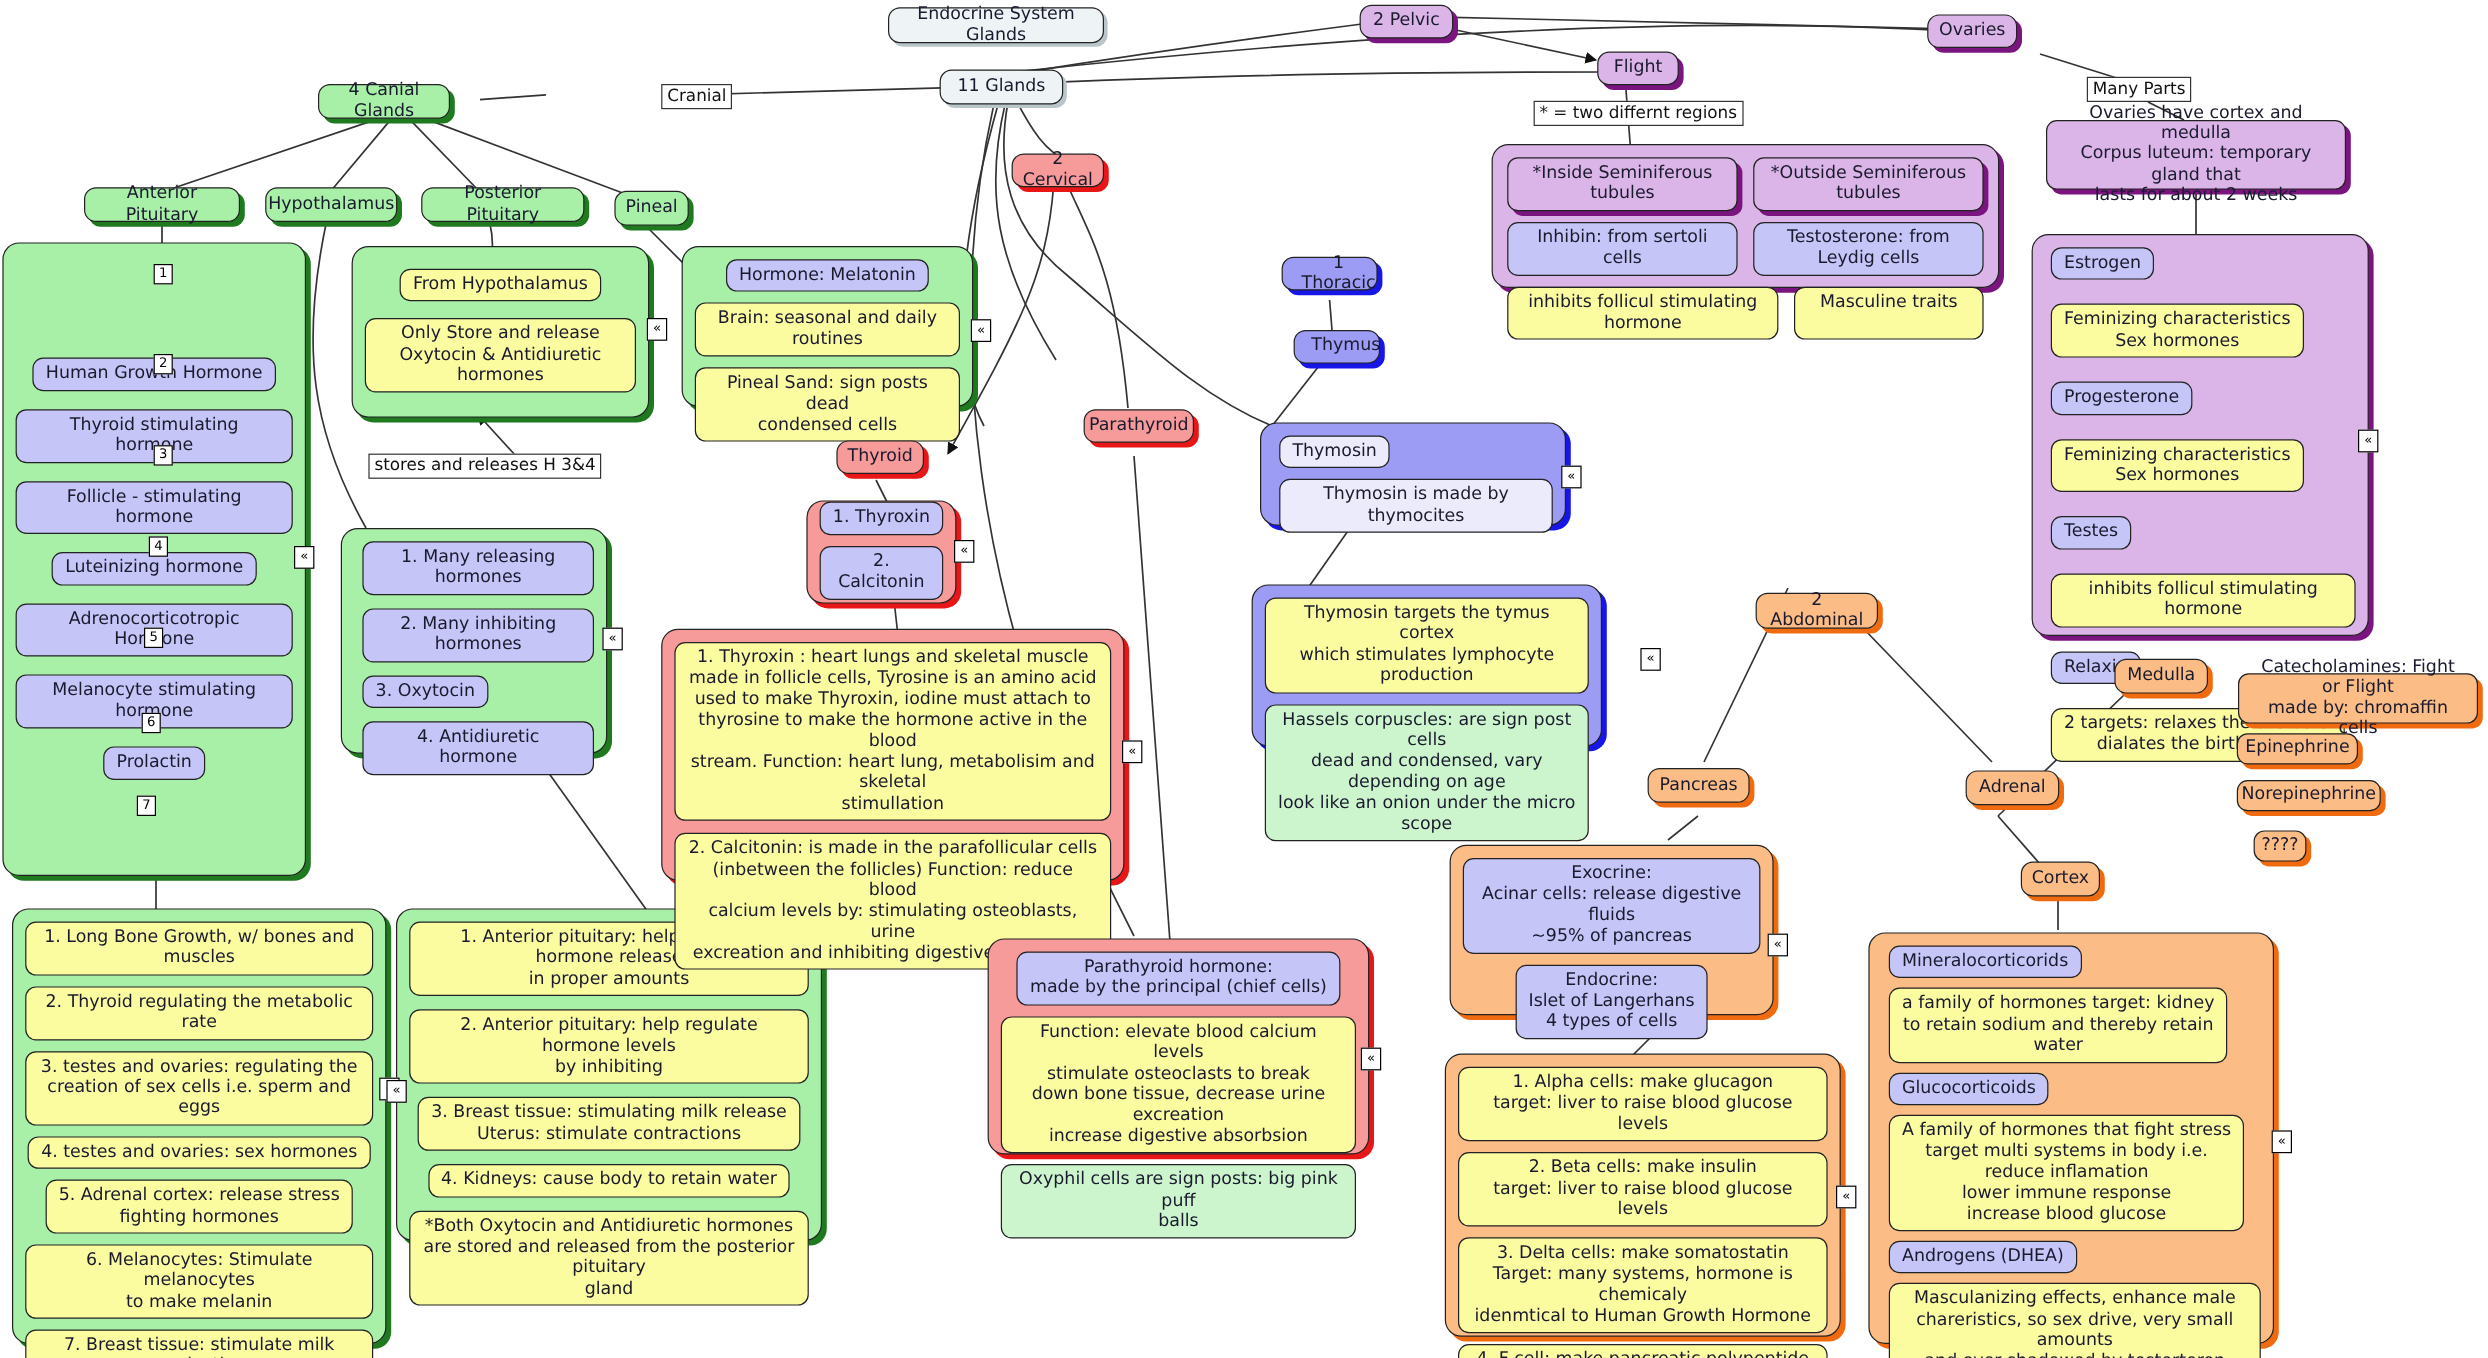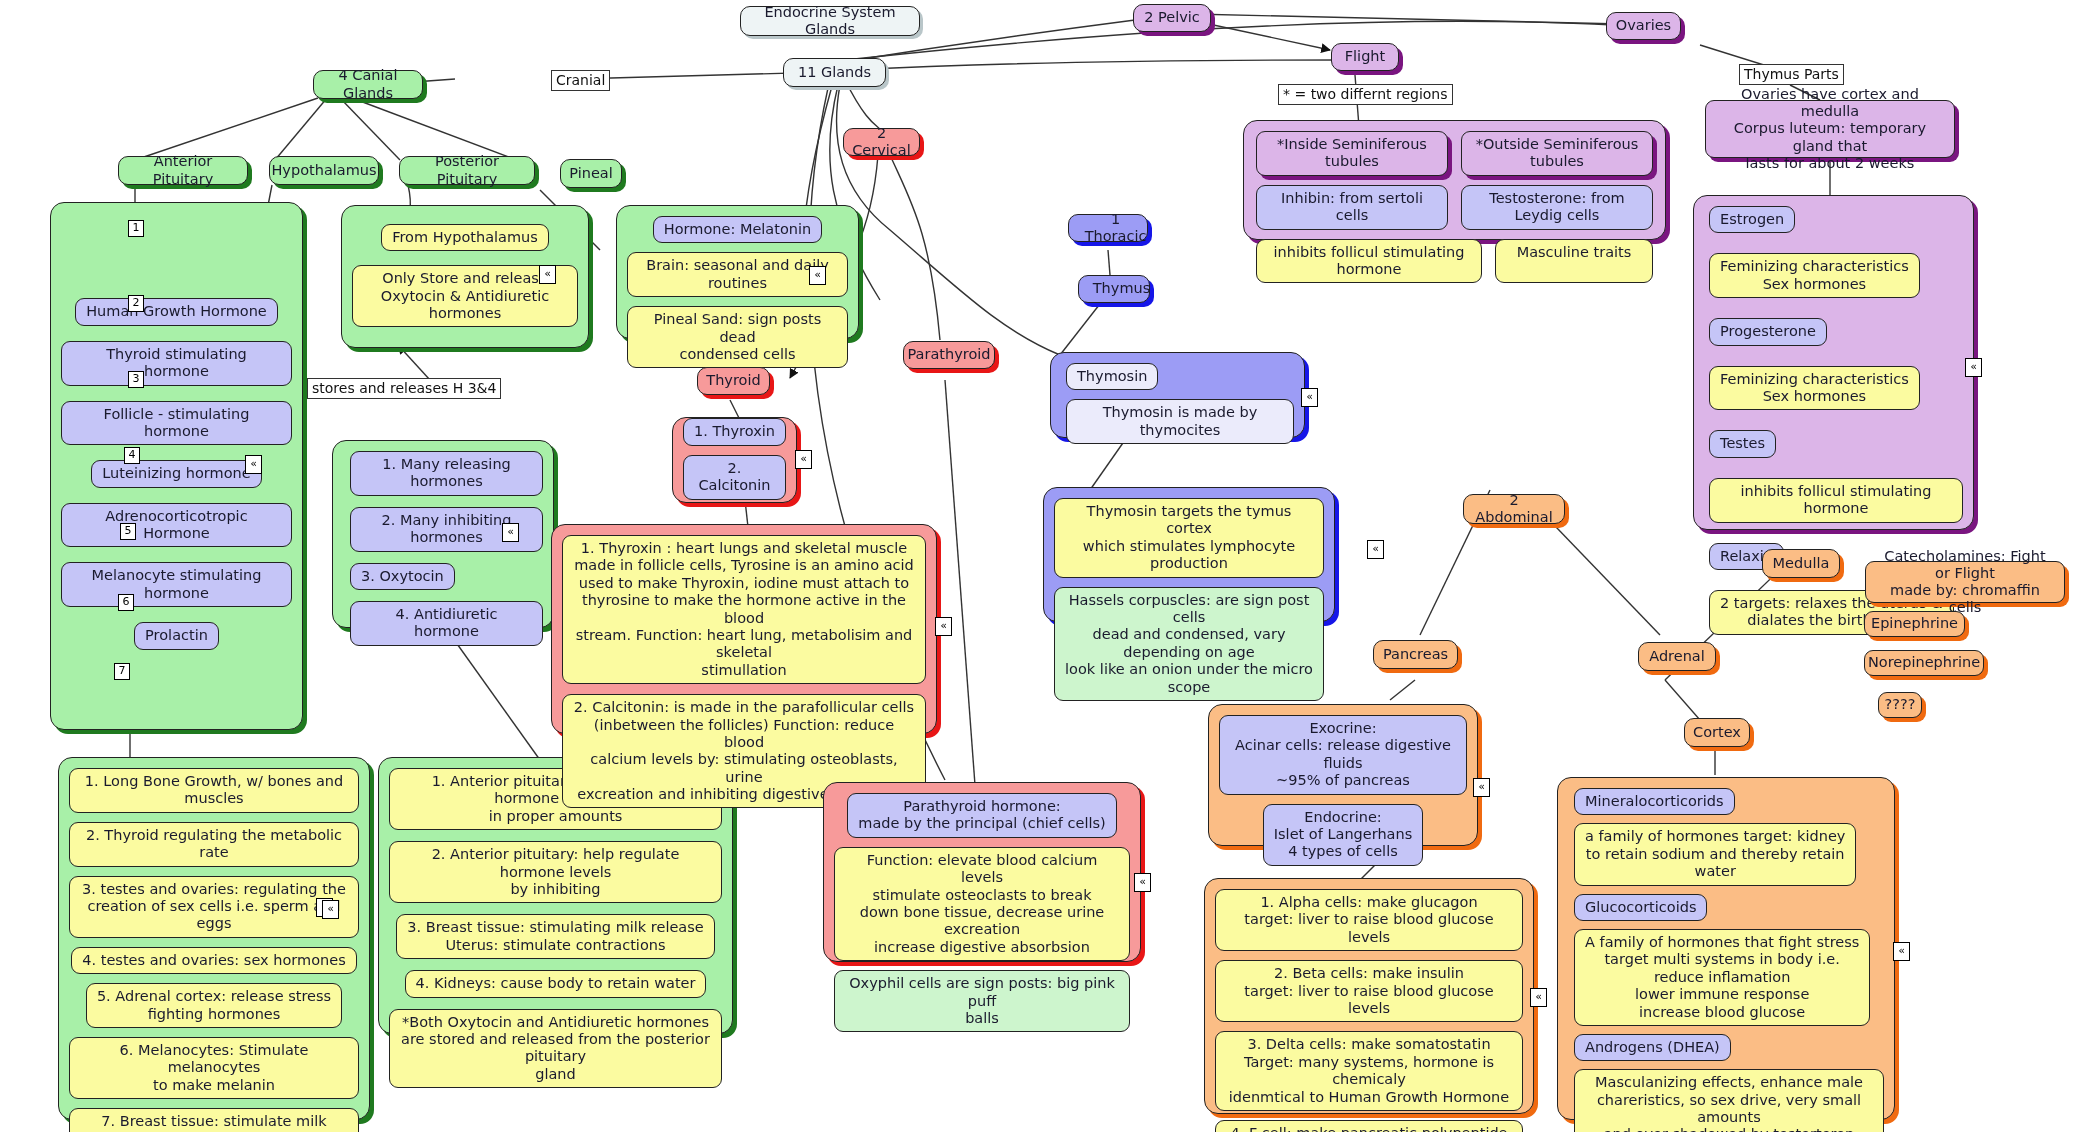--- a/index.html
+++ b/index.html
@@ -8,21 +8,21 @@
   svg.edges{position:absolute;left:0;top:0;width:2073px;height:1132px;pointer-events:none;}
 
   
   .node{position:absolute;box-sizing:border-box;border-radius:9px;border:1px solid #222;
         display:flex;align-items:center;justify-content:center;text-align:center;
         font-size:14.5px;color:#1a1a2e;line-height:1.18;padding:3px 9px;z-index:3;}
   .pill{border-radius:10px;}
 
   
   .sh-gray{box-shadow:3px 3px 0 #b9c6c9;}
-  .sh-green{box-shadow:4px 4px 0 #1f7a1f;margin-left:48px;}
+  .sh-green{box-shadow:4px 4px 0 #1f7a1f;}
   .sh-red{box-shadow:4px 4px 0 #e81616;}
   .sh-blue{box-shadow:4px 4px 0 #1616e8;}
   .sh-purple{box-shadow:4px 4px 0 #7a1580;}
   .sh-orange{box-shadow:4px 4px 0 #f06a10;}
 
   .f-gray{background:#eef4f5;}
   .f-green{background:#a8f0a8;}
   .f-red{background:#f79a9a;}
   .f-blue{background:#9c9cf5;padding-left:24px;}
   .f-purple{background:#dcb5e8;}
@@ -328,21 +328,21 @@
   <div class="node f-orange sh-orange" style="left:1864px;top:611px;width:101px;height:26px;">Epinephrine</div>
   <div class="node f-orange sh-orange" style="left:1864px;top:650px;width:120px;height:26px;">Norepinephrine</div>
   <div class="node f-orange sh-orange" style="left:1878px;top:692px;width:44px;height:26px;">????</div>
 
   <div class="node pill f-purple sh-purple" style="left:1331px;top:43px;width:68px;height:28px;">Flight</div>
 
   <div class="node pill f-purple sh-purple" style="left:1606px;top:12px;width:75px;height:28px;">Ovaries</div>
 
   <div class="linklabel" style="left:1278px;top:84px;">* = two differnt regions</div>
 
-  <div class="linklabel" style="left:1739px;top:64px;">Thymus Parts</div>
+  <div class="linklabel" style="left:1739px;top:64px;">Many Parts</div>
 
   <div class="panel f-purple sh-purple" style="left:1243px;top:120px;width:423px;height:120px;display:block;padding:10px 12px;">
     <div style="display:flex;gap:13px;margin-bottom:9px;">
       <div class="item f-purple sh-purple" style="flex:1;">*Inside Seminiferous tubules</div>
       <div class="item f-purple sh-purple" style="flex:1;">*Outside Seminiferous tubules</div>
     </div>
     <div style="display:flex;gap:13px;margin-bottom:9px;margin-top:6px;">
       <div class="item f-lav" style="flex:1;">Inhibin: from sertoli cells</div>
       <div class="item f-lav" style="flex:1;">Testosterone: from Leydig cells</div>
     </div>

